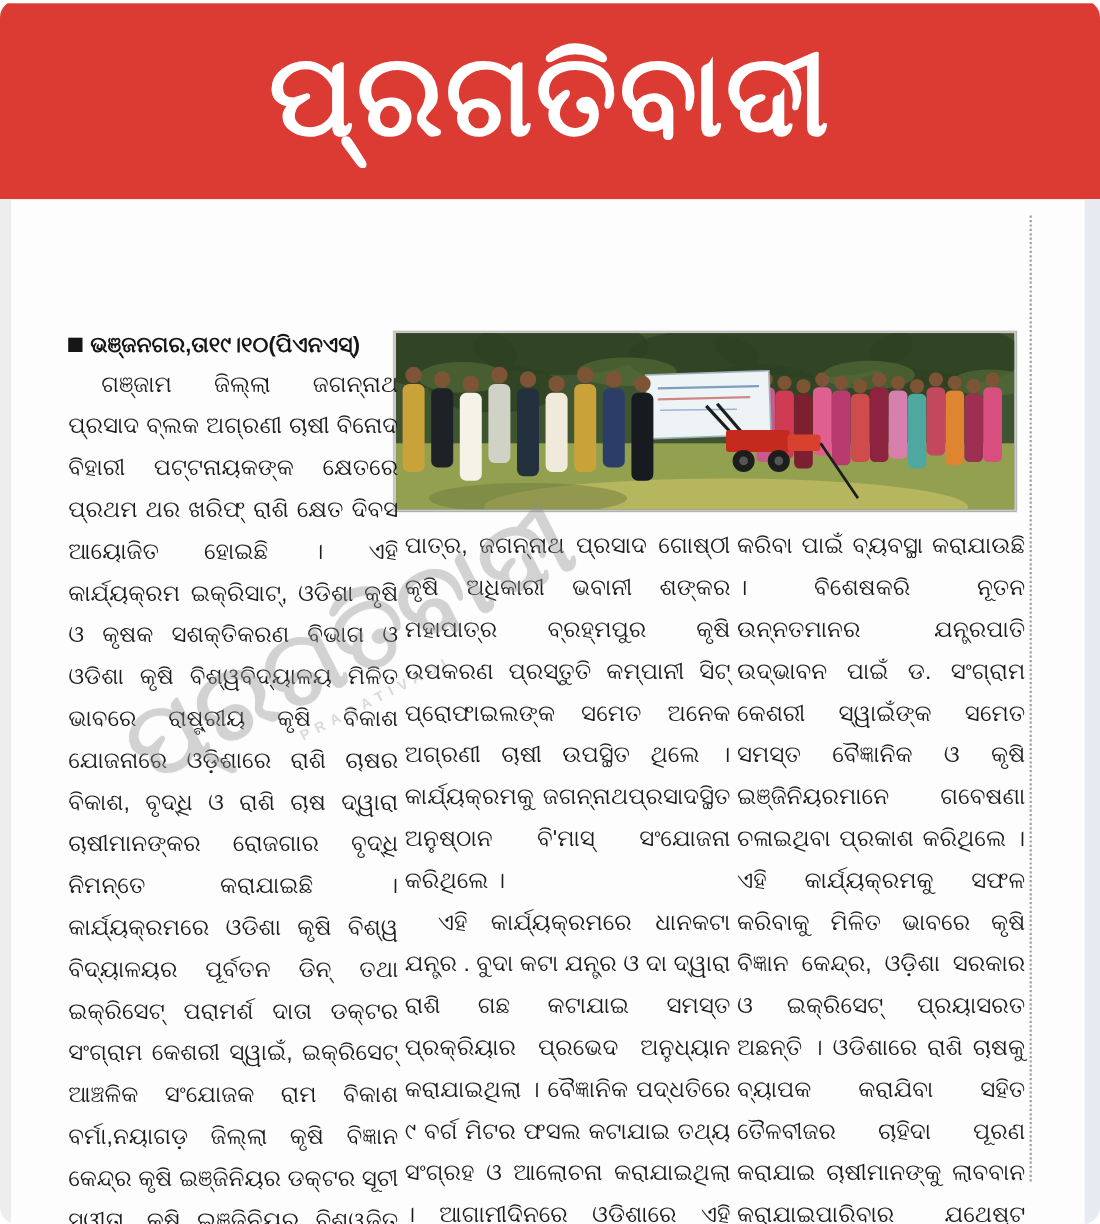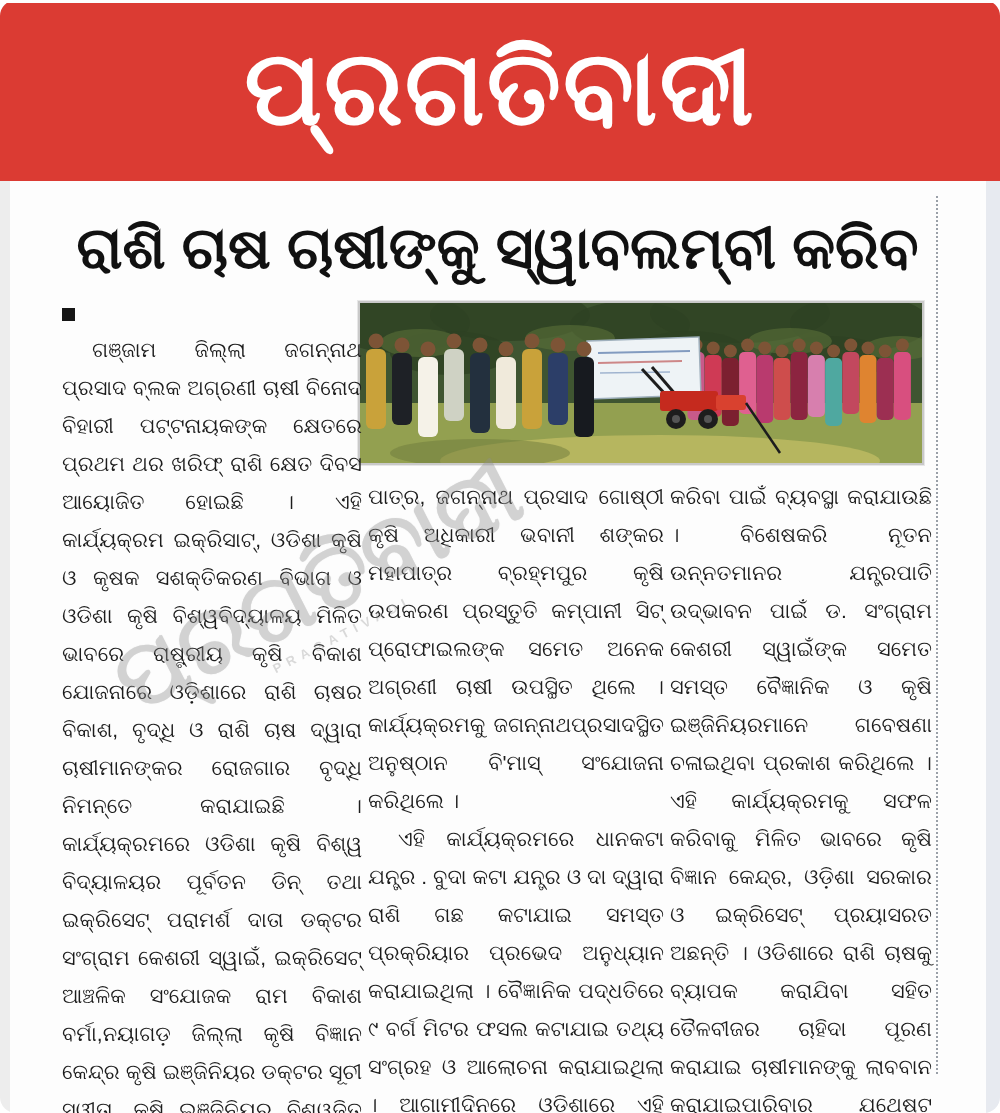--- a/index.html
+++ b/index.html
@@ -74,24 +74,23 @@
 
 <div id="page">
 
   <div class="masthead" style="background: rgb(219, 59, 51);">
     <span class="masthead-title" style="color: rgb(255, 255, 255);">ପ୍ରଗତିବାଦୀ</span>
   </div>
 
   <div class="edge-left"></div>
   <div class="edge-right"></div>
 
-  <div class="headline">ରାଶି ଚାଷ ଚାଷୀଙ୍କୁ ସ୍ୱାବଲମ୍ବୀ କରିବ</div>
 
   <div class="dateline">
-    <span class="bullet"></span>
+    <span class="bullet"></span><span>ଭଞ୍ଜନଗର,ତା୧୯।୧୦(ପିଏନଏସ୍)</span>
   </div>
 
   <div class="photo-frame">
     <svg id="photo-svg" viewBox="0 0 562 160" preserveAspectRatio="none" aria-label="Farmers and officials standing in a green field around a white banner and a red paddy-harvesting machine">
         <rect x="0" y="0" width="562" height="105" fill="#3f5531"></rect>
         <ellipse cx="40" cy="20" rx="70" ry="30" fill="#2e4123" opacity="0.8"></ellipse>
         <ellipse cx="150" cy="12" rx="80" ry="26" fill="#2e4123" opacity="0.8"></ellipse>
         <ellipse cx="270" cy="22" rx="60" ry="24" fill="#2e4123" opacity="0.8"></ellipse>
         <ellipse cx="380" cy="10" rx="90" ry="30" fill="#2e4123" opacity="0.8"></ellipse>
         <ellipse cx="500" cy="20" rx="70" ry="28" fill="#2e4123" opacity="0.8"></ellipse>

